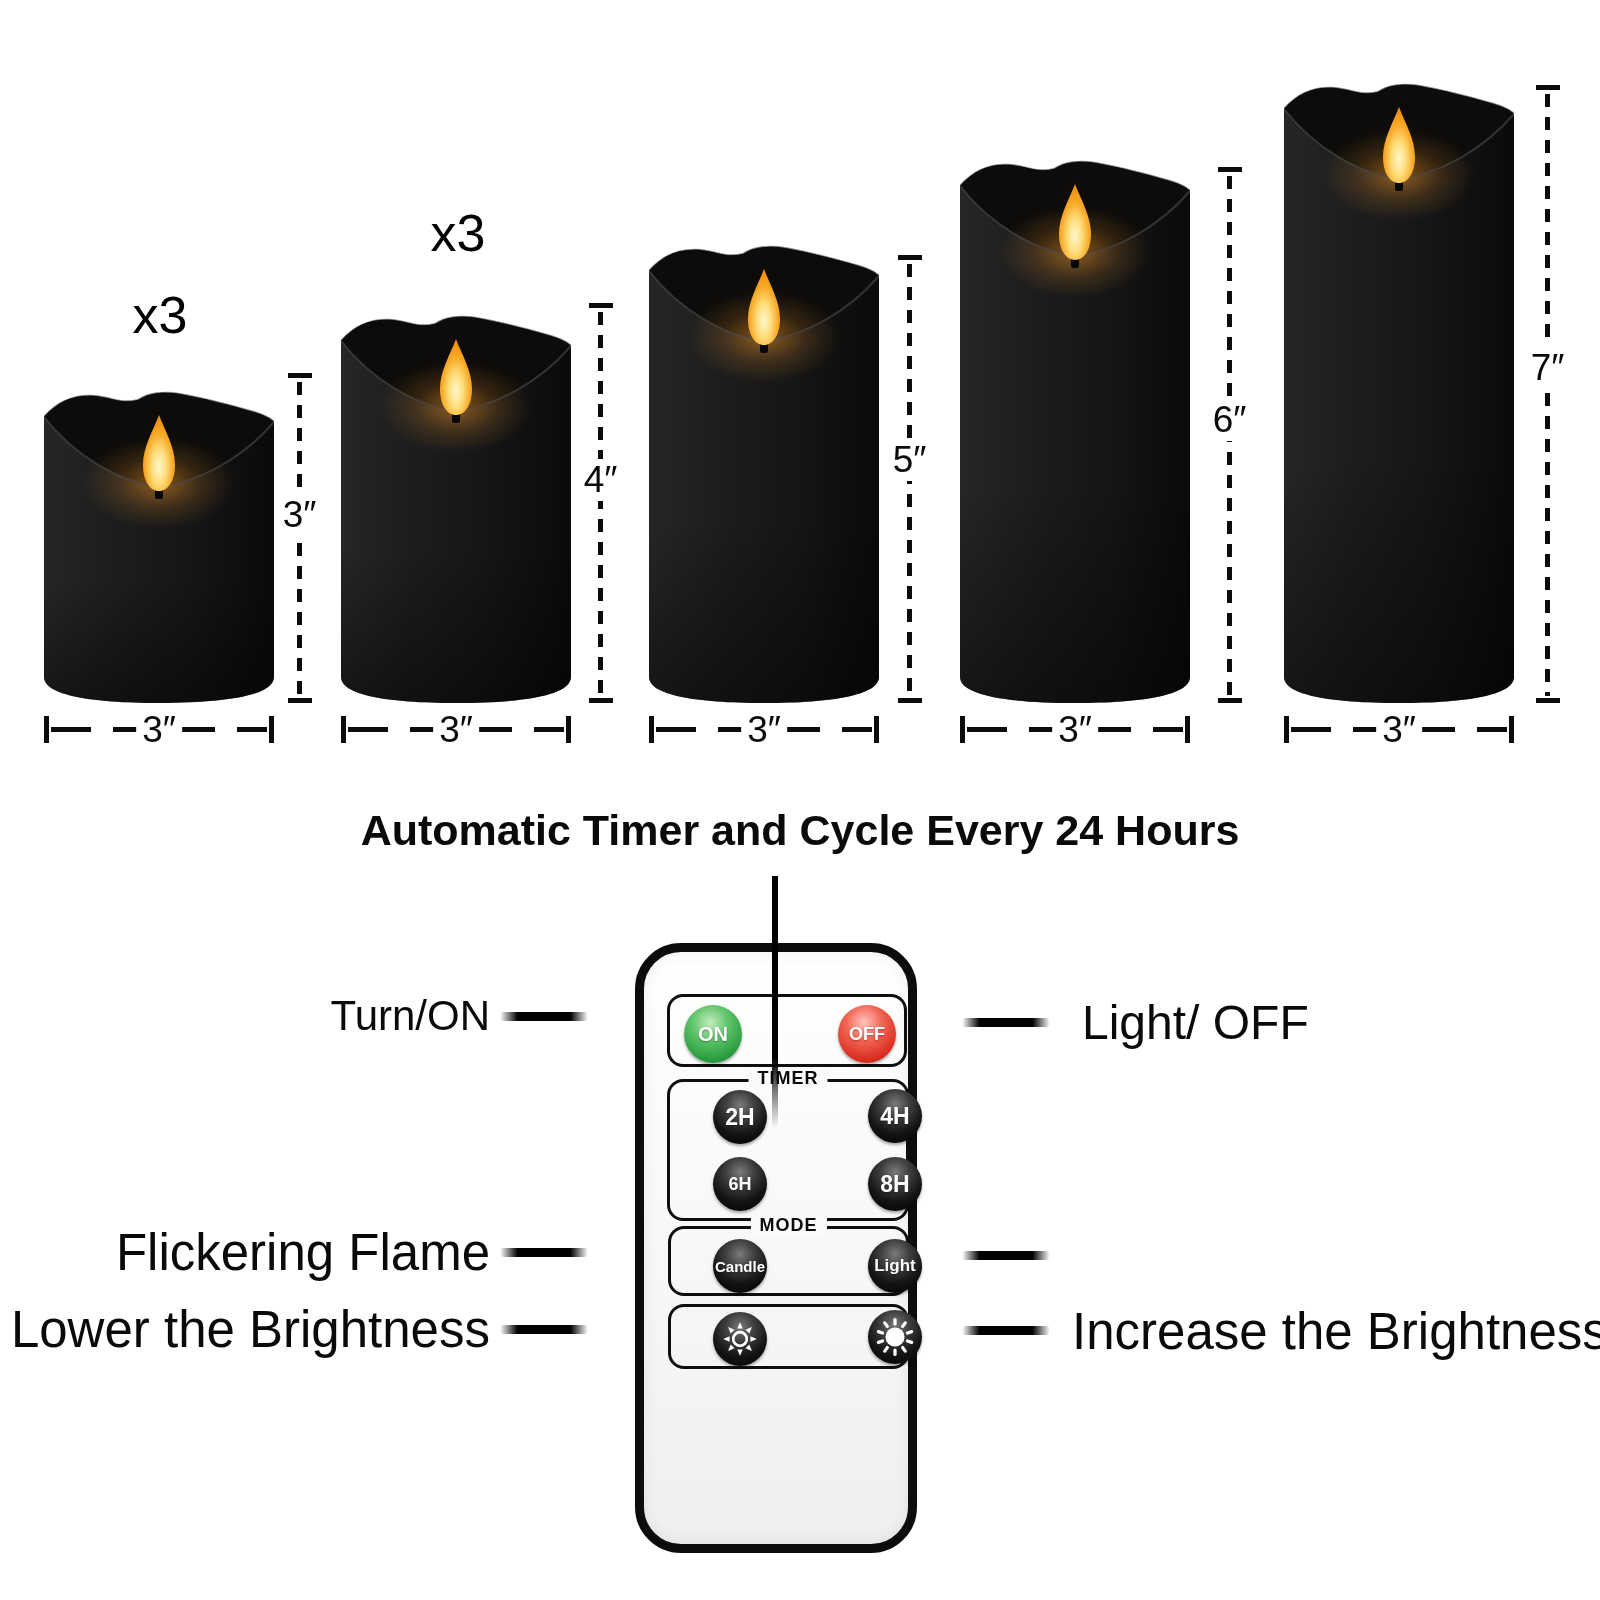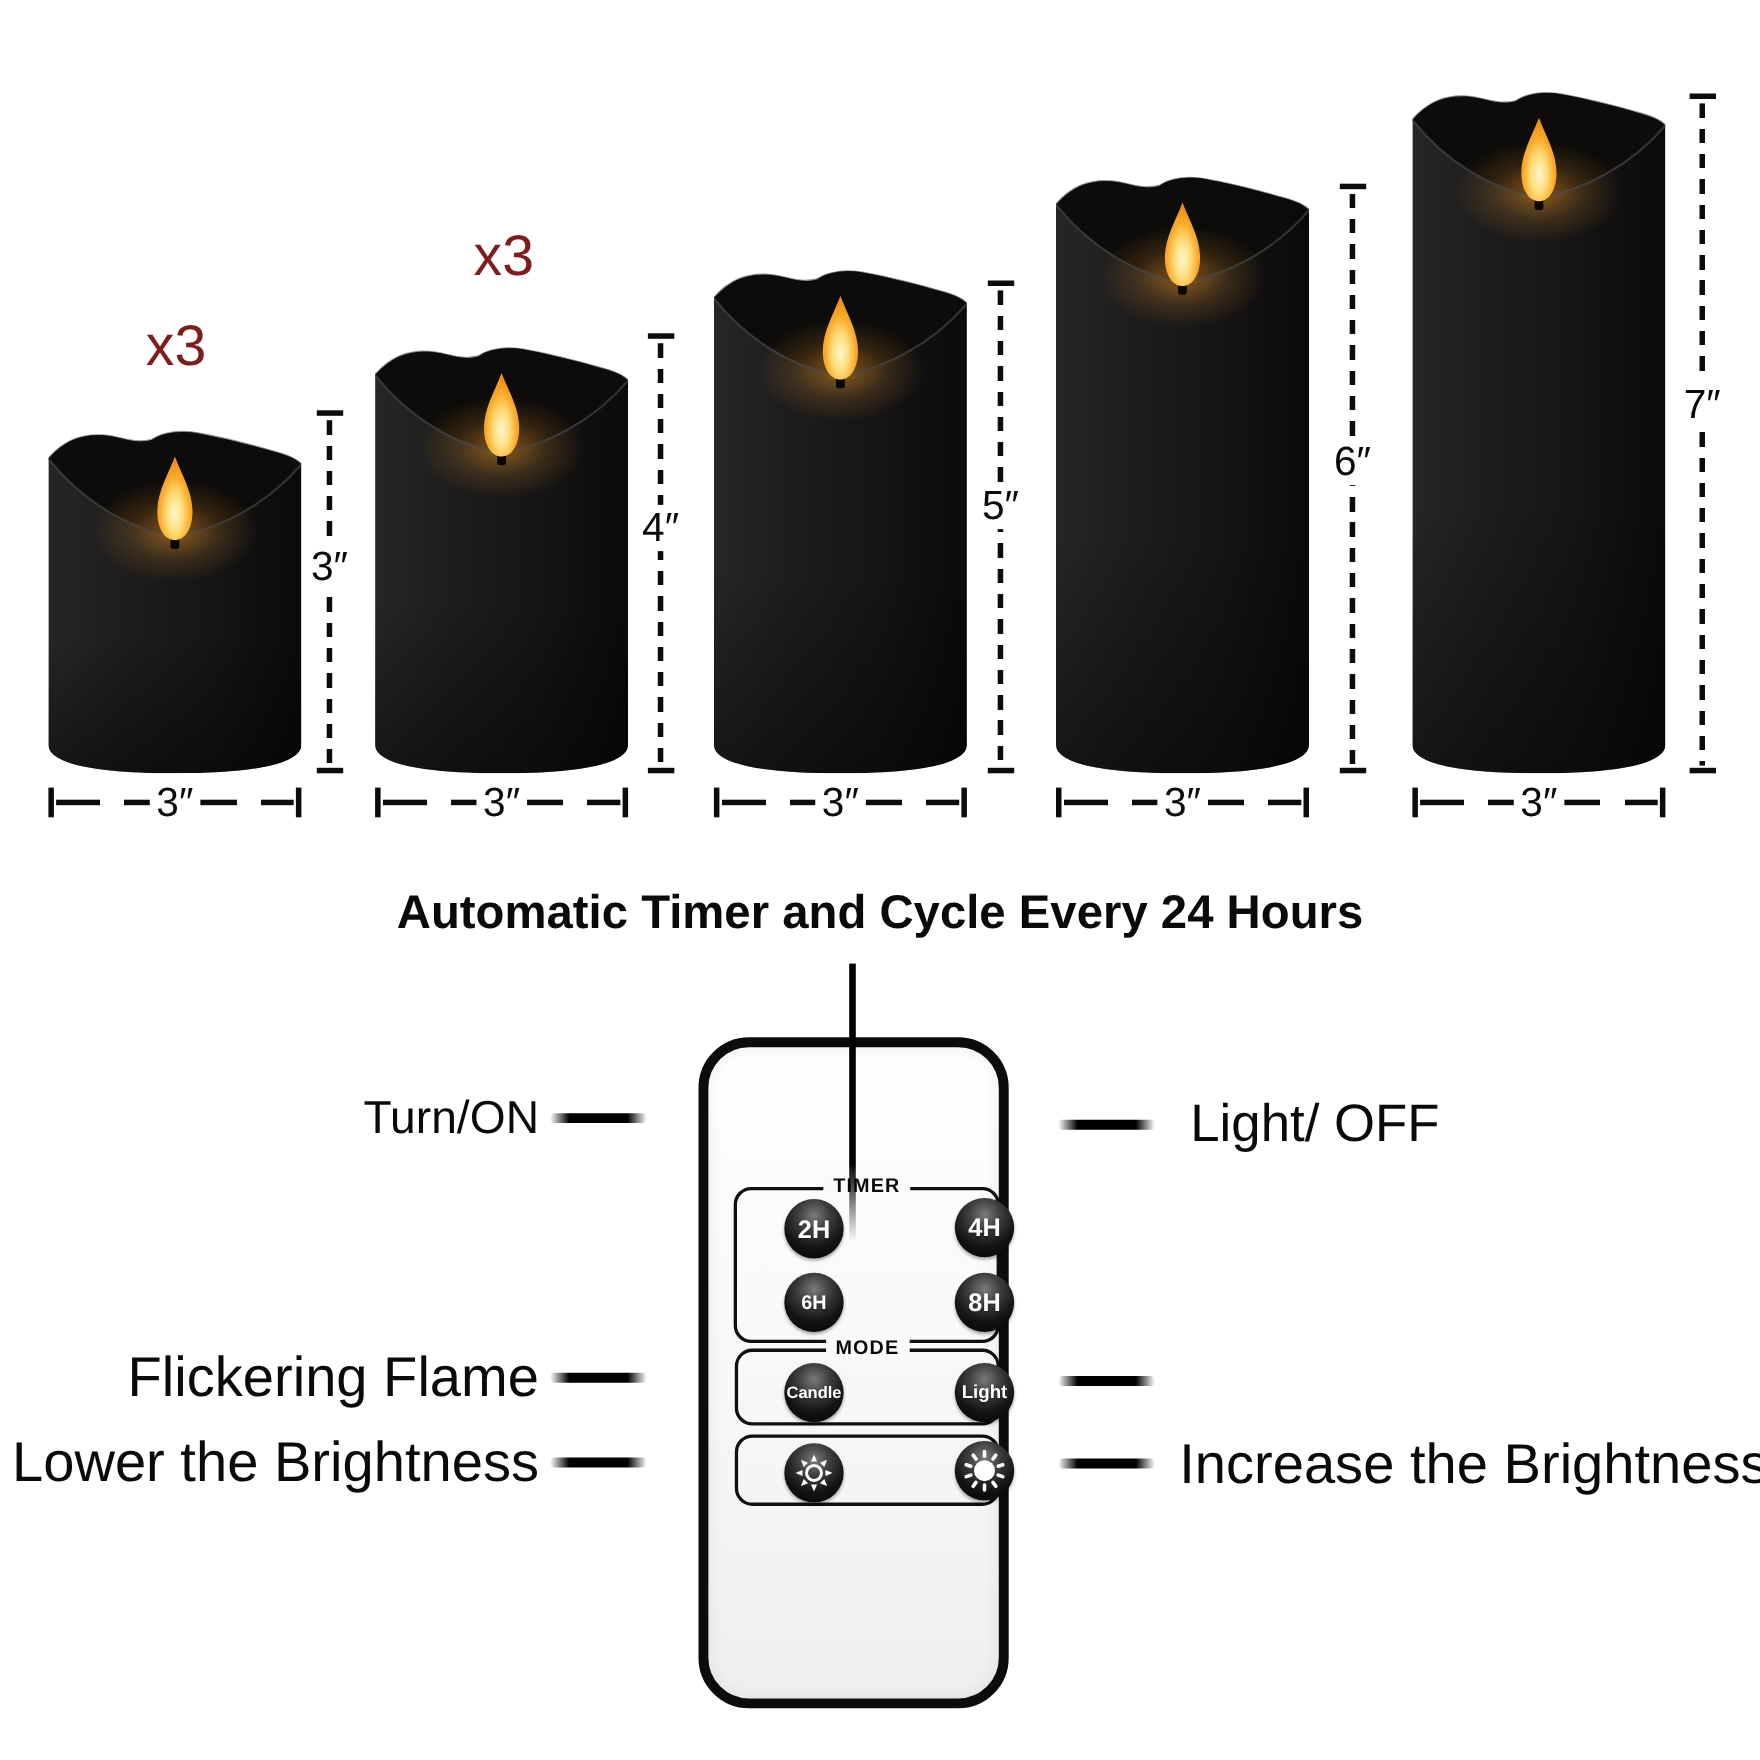--- a/index.html
+++ b/index.html
@@ -1,19 +1,19 @@
 <!DOCTYPE html>
 <html><head>
 <meta charset="utf-8">
 <style>
   html,body{margin:0;padding:0;background:#fff;}
   #stage{position:relative;width:1600px;height:1600px;background:#ffffff;overflow:hidden;
          font-family:"Liberation Sans",sans-serif;color:#0a0a0a;}
   .candle{position:absolute;}
-  .x3{position:absolute;transform:translate(-50%,-50%);font-size:52px;font-weight:400;color:#7f1d1d;}
+  .x3{position:absolute;transform:translate(-50%,-50%);font-size:52px;font-weight:400;color:#000000;}
   
   .vline{position:absolute;width:5px;background:repeating-linear-gradient(to bottom,#0c0c0c 0 13px,rgba(0,0,0,0) 13px 23px);}
   .vcap{position:absolute;width:24px;height:5px;background:#0c0c0c;}
   .hline{position:absolute;height:5px;background:repeating-linear-gradient(to right,#0c0c0c 0 40px,rgba(0,0,0,0) 40px 62px);}
   .hcap{position:absolute;width:5px;height:27px;background:#0c0c0c;}
   .dim-label{position:absolute;transform:translate(-50%,-50%);background:#ffffff;padding:0 6px;font-size:37px;color:#0a0a0a;white-space:nowrap;}
   #title{position:absolute;left:0;right:0;top:806px;text-align:center;font-size:43px;font-weight:700;color:#0a0a0a;}
   #wire{position:absolute;left:772px;top:876px;width:6px;height:252px;z-index:6;
         background:linear-gradient(to bottom,#000 0%,#000 72%,rgba(0,0,0,0) 100%);}
   
@@ -246,20 +246,24 @@
       <div class="dim-label" style="left:1547.5px;top:368px">7″</div>
       <div class="hcap" style="left:1284px;top:716px"></div>
       <div class="hline" style="left:1291px;top:727px;width:216px"></div>
       <div class="hcap" style="left:1509px;top:716px"></div>
       <div class="dim-label" style="left:1399px;top:730px">3″</div>
     </div>
 
   <div id="title">Automatic Timer and Cycle Every 24 Hours</div>
 
   <div id="remote">
+    <div class="rgroup" style="left:23px;top:42px;width:240px;height:73px">
+      <div class="rbtn btn-on" style="left:14px;top:8px;width:58px;height:58px;font-size:20px">ON</div>
+      <div class="rbtn btn-off" style="left:168px;top:8px;width:58px;height:58px;font-size:18px">OFF</div>
+    </div>
 
     <div class="rgroup" style="left:23px;top:127px;width:242px;height:142px">
       <span class="rlabel">TIMER</span>
       <div class="rbtn btn-dark" style="left:15px;top:8px;width:54px;height:54px;font-size:23px">2H</div>
       <div class="rbtn btn-dark" style="left:170px;top:7px;width:54px;height:54px;font-size:23px">4H</div>
       <div class="rbtn btn-dark" style="left:15px;top:75px;width:54px;height:54px;font-size:18px">6H</div>
       <div class="rbtn btn-dark" style="left:170px;top:75px;width:54px;height:54px;font-size:23px">8H</div>
     </div>
 
     <div class="rgroup" style="left:24px;top:274px;width:241px;height:70px">

